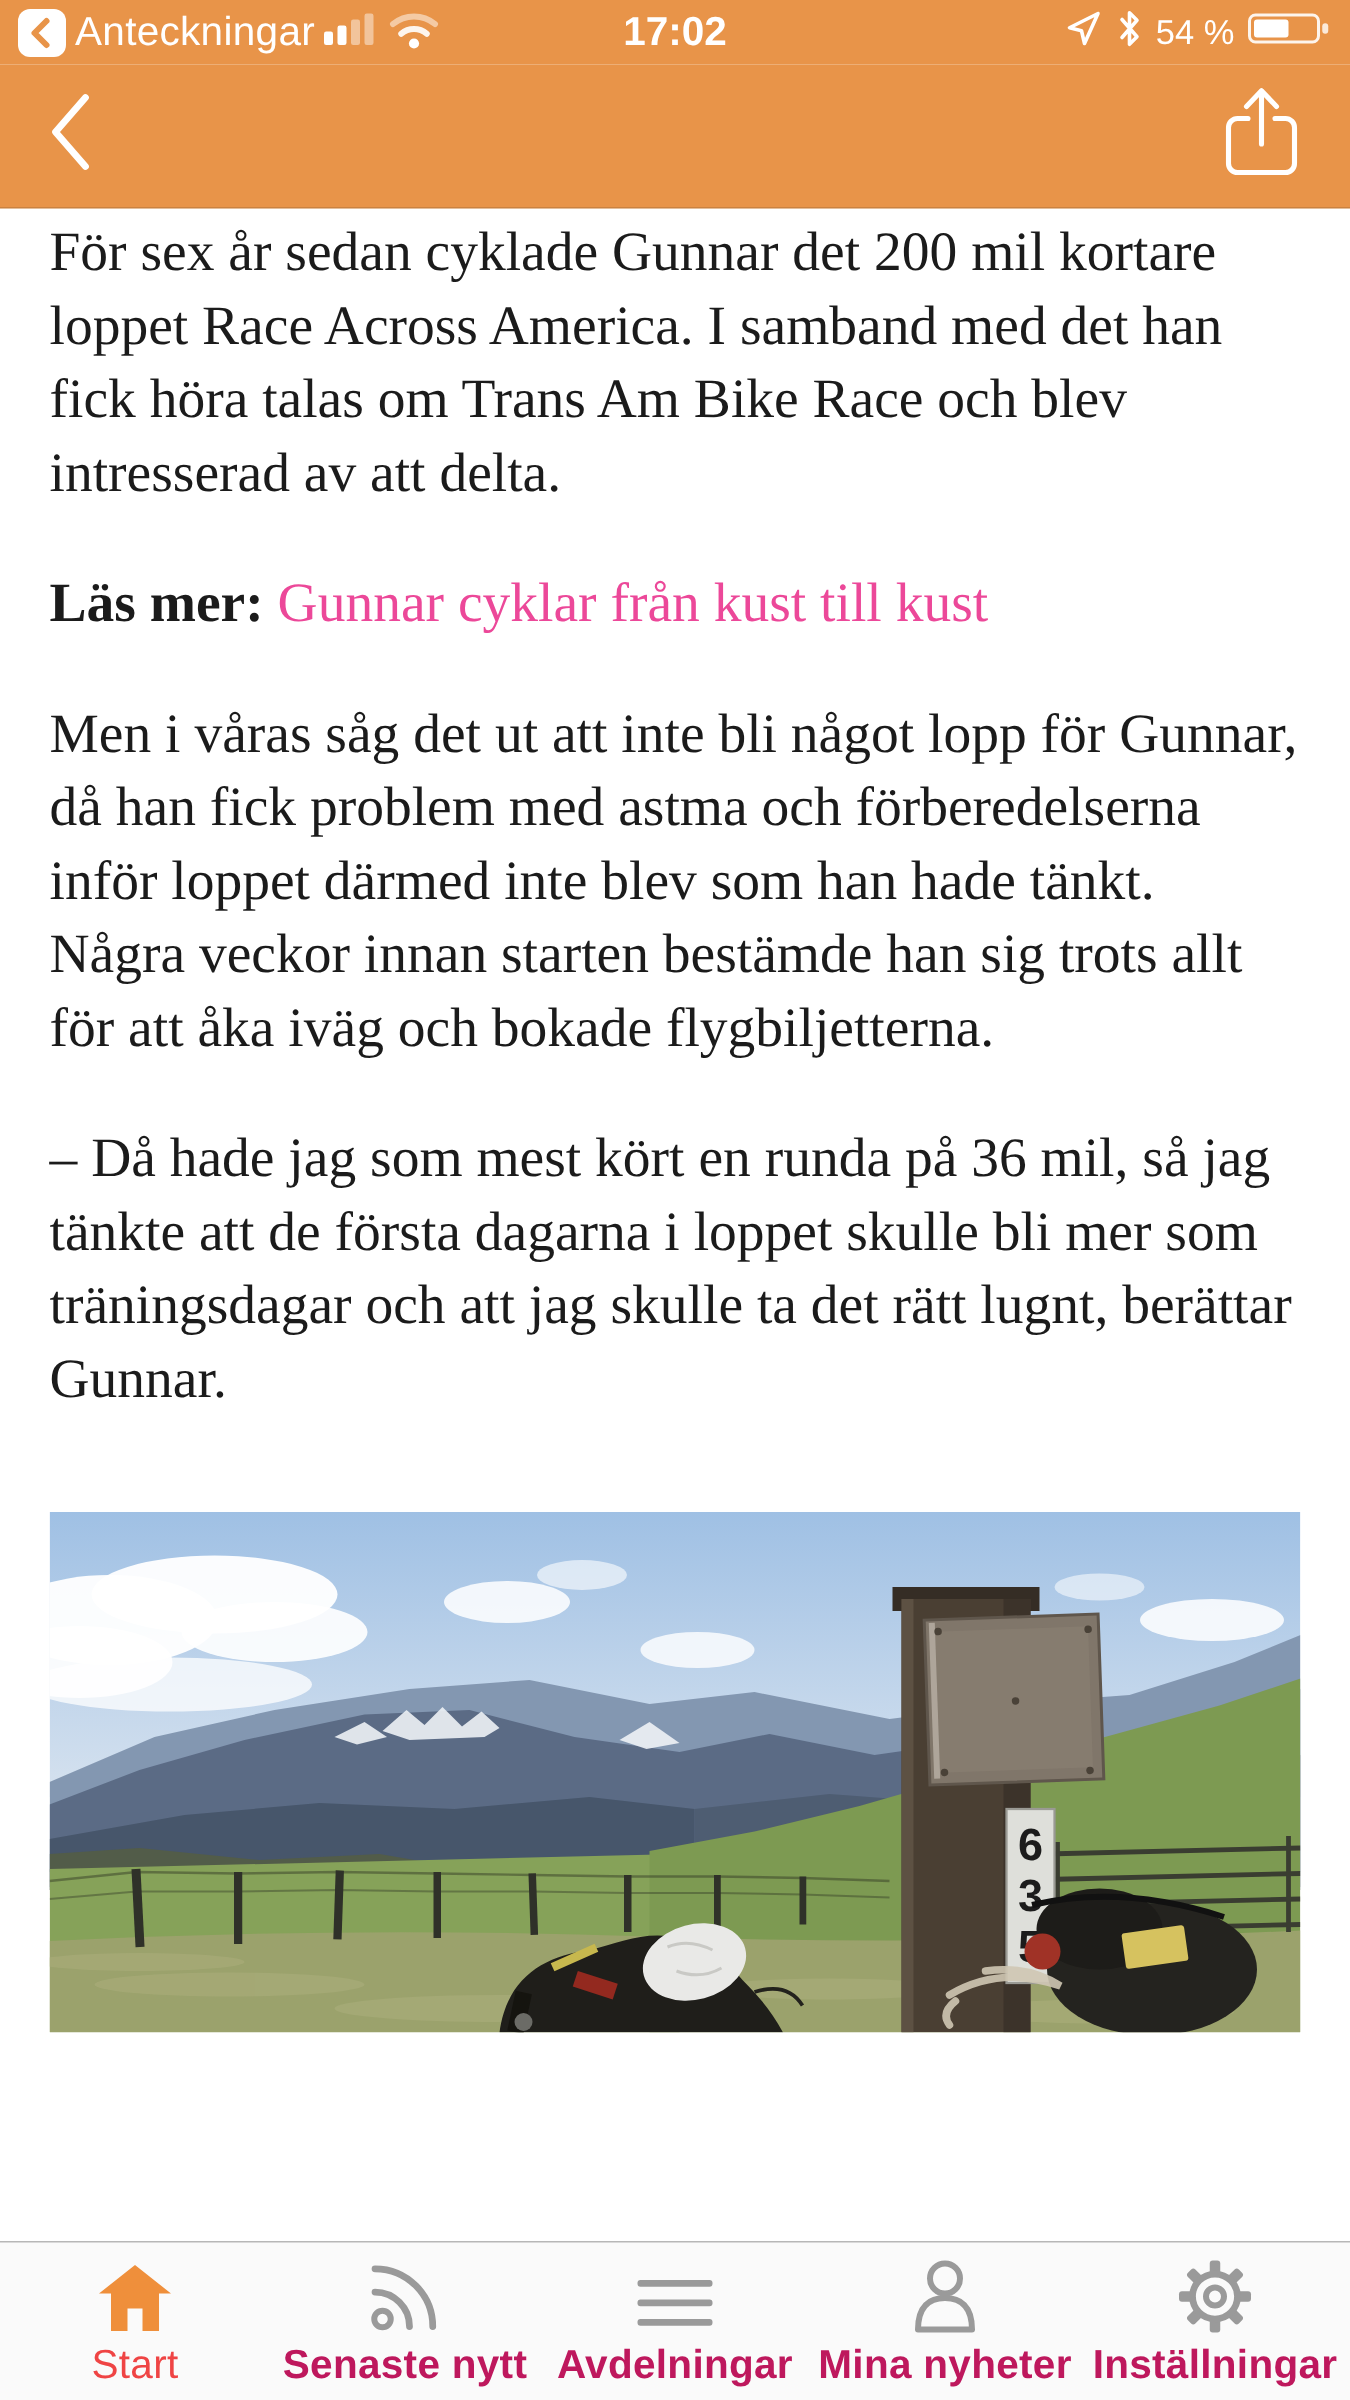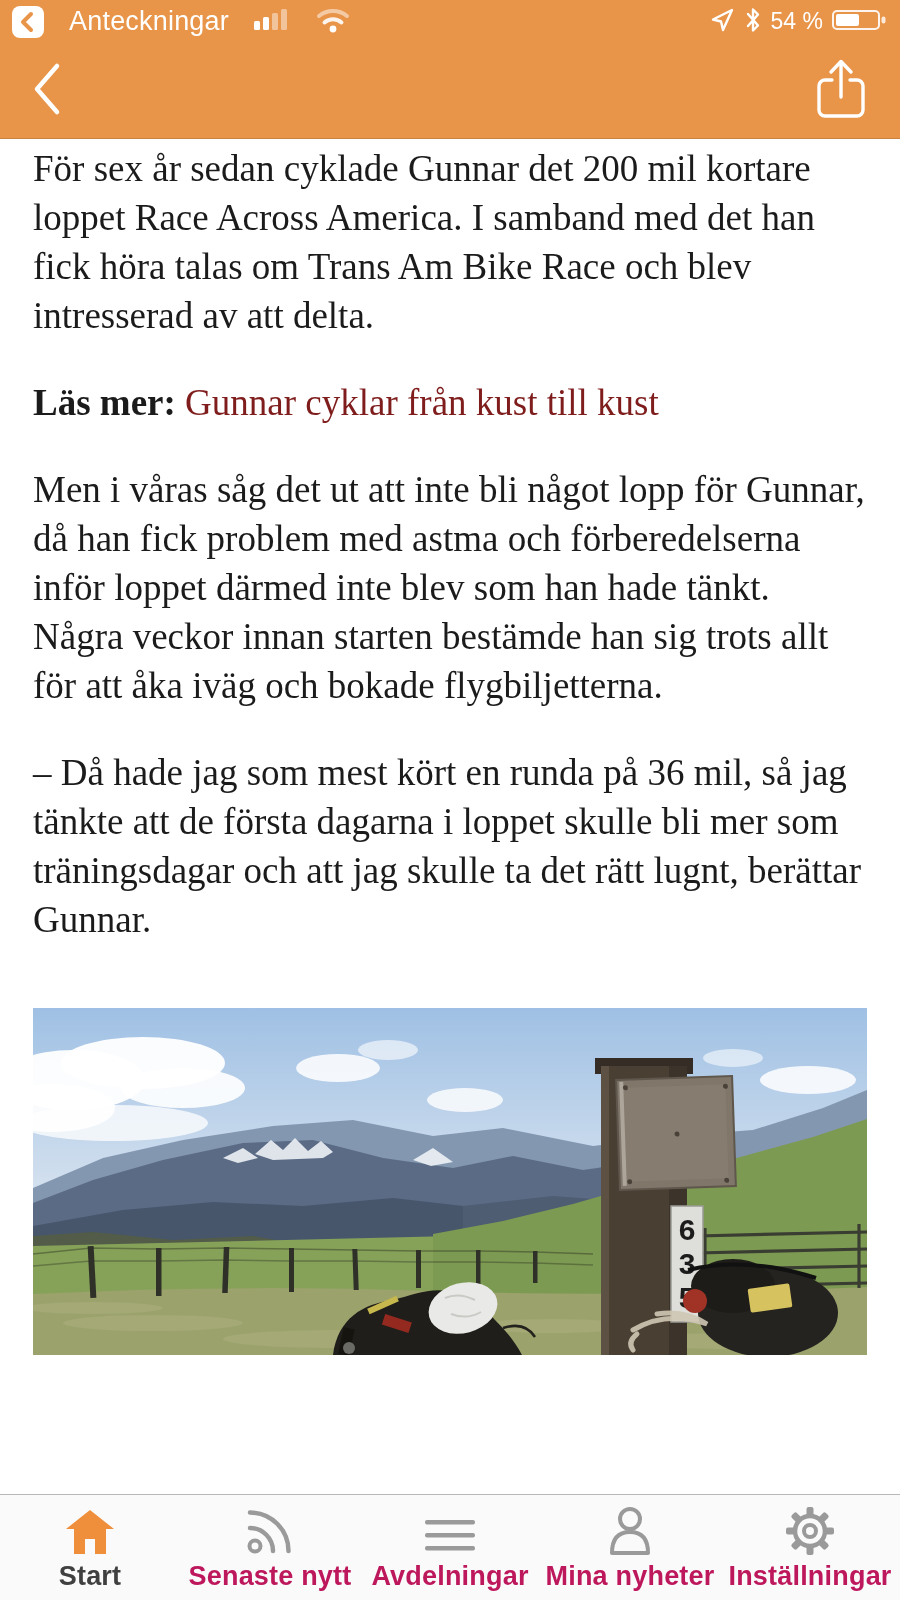--- a/index.html
+++ b/index.html
@@ -3,53 +3,53 @@
 <meta charset="utf-8">
 <style>
   * { margin:0; padding:0; box-sizing:border-box; }
   html,body { width:900px; height:1600px; overflow:hidden; background:#fff;
               font-family:"Liberation Sans", sans-serif; }
   .phone { position:relative; width:900px; height:1600px; background:#fff; }
 
   
   .status { height:43px; background:#e89449; position:relative;
             display:flex; align-items:center; padding:0 12px; color:#fff; }
-  .status-left { display:flex; align-items:flex-start; gap:25px; }
+  .status-left { display:flex; align-items:center; gap:6px; }
   .back-badge { width:32px; height:32px; display:flex; }
   .back-app-label { font-size:27px; letter-spacing:.2px; }
   .status-time { position:absolute; left:0; right:0; text-align:center;
                  font-size:27px; font-weight:600; pointer-events:none; }
   .status-right { margin-left:auto; display:flex; align-items:center; gap:9px; z-index:1; }
   .battery-text { font-size:23px; }
 
   
   .nav { height:96px; background:#e89449; display:flex; align-items:center;
          justify-content:space-between; padding:0 32px;
          border-bottom:1px solid rgba(0,0,0,.12); }
   .nav-btn { display:flex; align-items:center; }
 
   
   .article { padding:5px 33px 0; font-family:"Liberation Serif", serif;
              font-size:37px; line-height:49px; color:#1b1b1b; }
   .article p { margin:0 0 38px; }
   .readmore-label { font-weight:700; }
-  .readmore-link { color:#7f1d1d; text-decoration:none; cursor:pointer; }
+  .readmore-link { color:#ec4899; text-decoration:none; cursor:pointer; }
 
   
   .photo { margin-top:64px; width:834px; height:347px; overflow:hidden; }
 
   
   .tabbar { position:absolute; left:0; bottom:0; width:900px; height:106px;
             background:#fafafa; border-top:1px solid #b7b7b7;
             display:flex; align-items:stretch; }
   .tab { flex:1; display:flex; flex-direction:column; align-items:center;
          padding-top:11px; gap:5px; cursor:pointer; }
   .tab-icon { height:50px; display:flex; align-items:flex-end; }
   .tab-label { font-size:27px; font-weight:600; color:#be185d; letter-spacing:.2px; }
-  .tab.active .tab-label { color:#404040; font-weight:700; }
+  .tab.active .tab-label { color:#ef4444; font-weight:400; }
 </style>
 </head>
 <body>
 
 <div class="phone">
 
   <div class="status">
     <div class="status-left">
       <span class="back-badge">
         <svg width="32" height="32" viewBox="0 0 32 32">
@@ -67,20 +67,21 @@
         </svg>
       </span>
       <span>
         <svg width="36" height="27" viewBox="0 0 36 27">
           <path d="M4 10 a22 22 0 0 1 28 0" fill="none" stroke="rgba(255,255,255,.5)" stroke-width="4" stroke-linecap="round"></path>
           <path d="M9.5 16.5 a13 13 0 0 1 17 0" fill="none" stroke="rgba(255,255,255,.9)" stroke-width="4" stroke-linecap="round"></path>
           <circle cx="18" cy="23" r="3.4" fill="#ffffff"></circle>
         </svg>
       </span>
     </div>
+    <div class="status-time">17:02</div>
     <div class="status-right">
       <span>
         <svg width="26" height="26" viewBox="0 0 26 26">
           <path d="M23 3 L4 12.5 L12 14.5 L14 23 Z" fill="none" stroke="#ffffff" stroke-width="2.4" stroke-linejoin="round"></path>
         </svg>
       </span>
       <span>
         <svg width="18" height="28" viewBox="0 0 18 28">
           <path d="M4 8 L14 19.5 L9 24.5 L9 3.5 L14 8.5 L4 20" fill="none" stroke="#ffffff" stroke-width="2.4" stroke-linecap="round" stroke-linejoin="round"></path>
         </svg>

